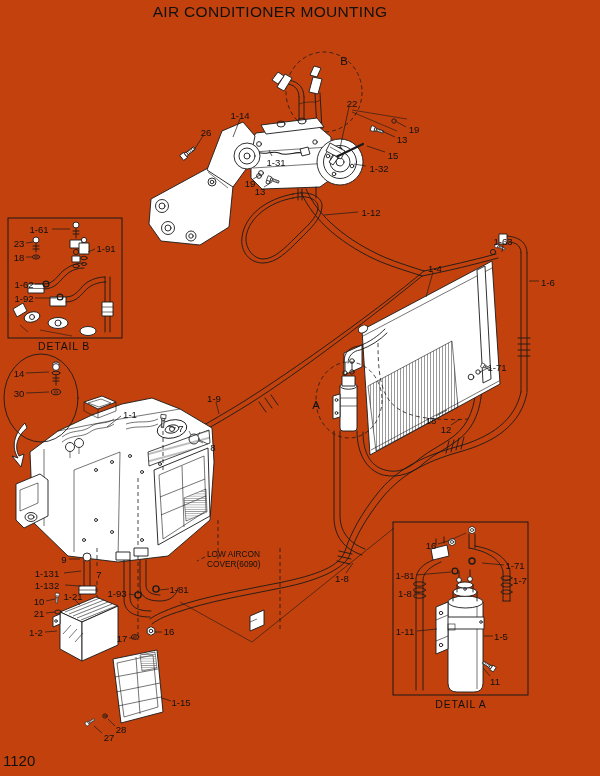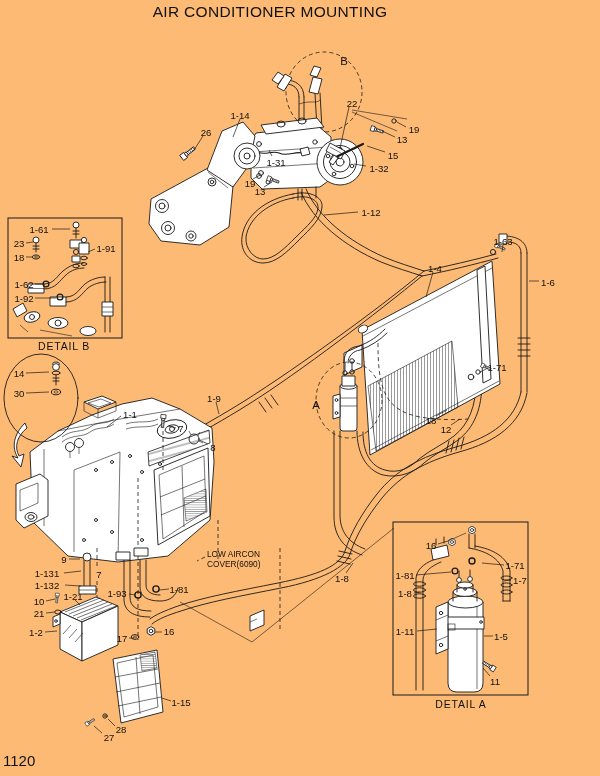--- a/index.html
+++ b/index.html
@@ -1,16 +1,16 @@
 <!DOCTYPE html>
 <html><head>
 <meta charset="utf-8">
 <style>
   html,body{margin:0;padding:0;background:#fff;}
-  #page{position:relative;width:600px;height:776px;background:#fdba74;overflow:hidden;}
+  #page{position:relative;width:600px;height:776px;background:#c2410c;overflow:hidden;}
   svg{display:block;}
   .ln{fill:none;stroke:#1a1a1a;stroke-width:.9;stroke-linecap:round;stroke-linejoin:round;}
   .fw{fill:#fff;stroke:#1a1a1a;stroke-width:.9;stroke-linejoin:round;}
   .thin{fill:none;stroke:#1a1a1a;stroke-width:.6;}
   .dash{fill:none;stroke:#1a1a1a;stroke-width:.8;stroke-dasharray:4 3;}
   .ldr{stroke:#1a1a1a;stroke-width:.7;}
   text{fill:#111;font-family:"Liberation Sans",sans-serif;}
   .callout{font-size:9.6px;}
   .big{font-size:11.5px;}
   .cap{font-size:10.5px;letter-spacing:.8px;}

